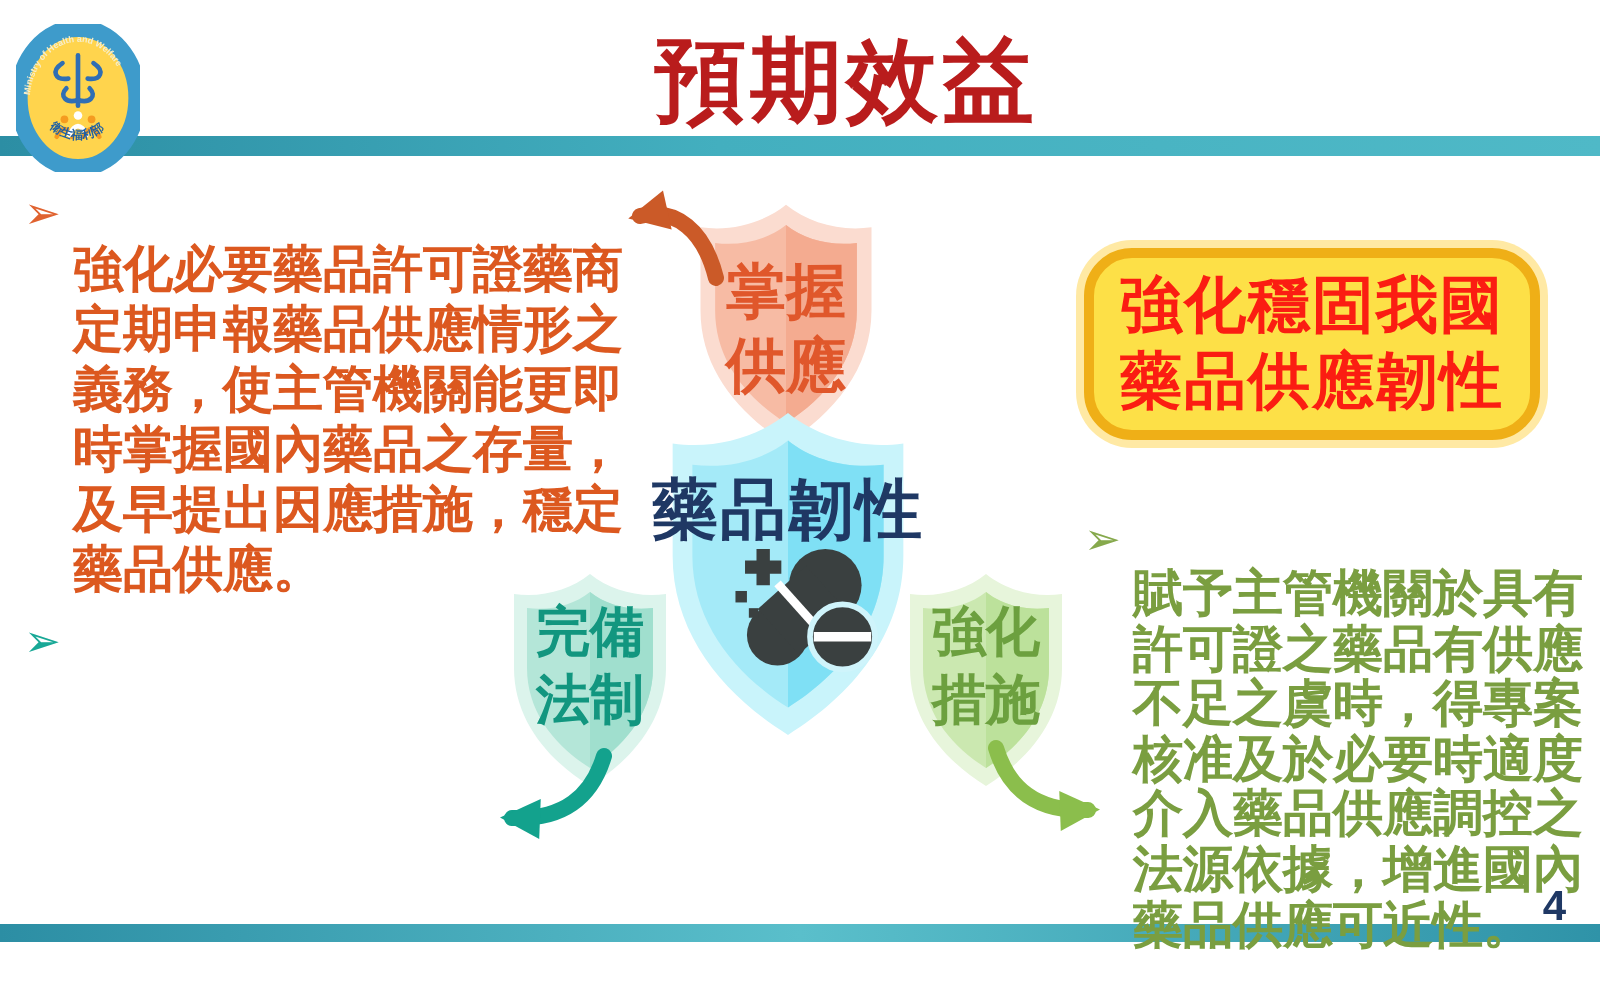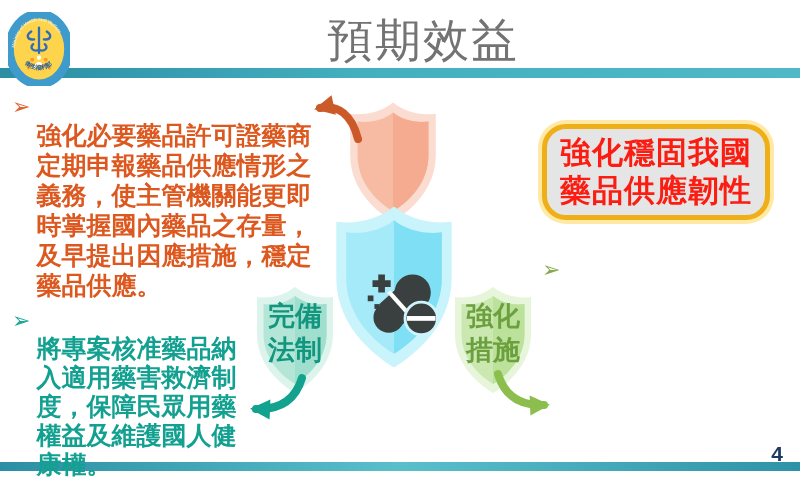--- a/index.html
+++ b/index.html
@@ -3,21 +3,21 @@
 <meta charset="utf-8">
 <style>
   html,body{margin:0;padding:0;background:#888;}
   .slide{
     position:relative;width:800px;height:498px;background:#ffffff;overflow:hidden;
     font-family:"Liberation Sans","DejaVu Sans",sans-serif;margin:0 auto;
   }
   
   .title{
     position:absolute;left:423px;top:10px;transform:translateX(-50%);
-    font-size:46px;font-weight:400;color:#737373;letter-spacing:2px;white-space:nowrap;
+    font-size:46px;font-weight:700;color:#b91c1c;letter-spacing:2px;white-space:nowrap;
   }
   .top-bar{
     position:absolute;left:0;top:68px;width:800px;height:10px;
     background:linear-gradient(90deg,#2c8ea4 0%,#43afbf 45%,#4fb9c7 100%);
   }
   .bottom-bar{
     position:absolute;left:0;top:462px;width:800px;height:9px;
     background:linear-gradient(90deg,#2c8ea4 0%,#5abfcb 50%,#2f93a8 100%);
   }
   .logo{position:absolute;left:8px;top:12px;width:62px;height:74px;z-index:5;}
@@ -30,21 +30,21 @@
   .para .ptext{white-space:pre-line;margin-top:28px;}
   .para-lt{left:12px;top:92px;width:320px;font-size:25px;line-height:30px;color:#dc581f;}
   .para-lt .bullet{font-size:22px;line-height:30px;color:#e0622f;}
   .para-lb{left:12px;top:306px;width:265px;font-size:25px;line-height:29px;color:#12a090;}
   .para-lb .bullet{font-size:22px;line-height:29px;color:#18a896;}
   .para-r{left:542px;top:256px;width:258px;font-size:25px;line-height:27.6px;color:#7a9e40;}
   .para-r .bullet{font-size:22px;line-height:28px;color:#86a94c;}
   
   .callout{
     position:absolute;left:542px;top:124px;width:218px;height:86px;
-    background:#e5e5e5;border:5px solid #efaf17;border-radius:24px;
+    background:#fde047;border:5px solid #efaf17;border-radius:24px;
     box-shadow:0 0 0 4px #ffe9a4;
     display:flex;align-items:center;justify-content:center;text-align:center;
   }
   .callout .ctext{
     font-size:31px;line-height:38px;font-weight:900;color:#fb1d12;white-space:pre-line;letter-spacing:1px;
   }
   
   .shield{position:absolute;}
   .sh-top{left:334px;top:99px;width:118px;height:126px;z-index:1;}
   .sh-mid{left:314px;top:202px;width:160px;height:170px;z-index:2;}
@@ -111,29 +111,31 @@
     <span class="ptext">強化必要藥品許可證藥商
 定期申報藥品供應情形之
 義務，使主管機關能更即
 時掌握國內藥品之存量，
 及早提出因應措施，穩定
 藥品供應。</span>
   </div>
 
   <div class="para para-lb">
     <span class="bullet">➢</span>
-    <span class="ptext">將專案核准藥品納
-入適用藥害救濟制
-度，保障民眾用藥
-權益及維護國人健
-康權。</span>
   </div>
 
   <div class="para para-r">
     <span class="bullet">➢</span>
+    <span class="ptext">賦予主管機關於具有
+許可證之藥品有供應
+不足之虞時，得專案
+核准及於必要時適度
+介入藥品供應調控之
+法源依據，增進國內
+藥品供應可近性。</span>
   </div>
 
   <div class="callout">
     <div class="ctext">強化穩固我國
 藥品供應韌性</div>
   </div>
 
   <svg class="shield sh-top" viewBox="0 0 100 112">
     <defs>
         <clipPath id="clT">
@@ -171,20 +173,23 @@
     <defs>
         <clipPath id="clR">
           <rect x="50" y="0" width="50" height="112"></rect>
         </clipPath>
       </defs>
     <path d="M50 3 C60 11,74 15,88 13 L88 50 C88 76,71 96,50 109 C29 96,12 76,12 50 L12 13 C26 15,40 11,50 3 Z" fill="#e7f5db"></path>
     <path d="M50 12 C58 18.5,70 21.5,81.5 20 L81.5 50 C81.5 72,67.5 89,50 100 C32.5 89,18.5 72,18.5 50 L18.5 20 C30 21.5,42 18.5,50 12 Z" fill="#cbe8b0"></path>
     <path d="M50 12 C58 18.5,70 21.5,81.5 20 L81.5 50 C81.5 72,67.5 89,50 100 C32.5 89,18.5 72,18.5 50 L18.5 20 C30 21.5,42 18.5,50 12 Z" fill="#bce19b" clip-path="url(#clR)"></path>
   </svg>
 
+  <div class="sh-label lbl-top">掌握
+供應</div>
+  <div class="sh-label lbl-mid">藥品韌性</div>
   <div class="sh-label lbl-right">強化
 措施</div>
   <div class="sh-label lbl-left">完備
 法制</div>
 
   <svg class="pill-icon" viewBox="0 0 90 70">
     <g fill="#3a4040">
       <circle cx="53" cy="21" r="19"></circle>
       <circle cx="28" cy="47" r="16"></circle>
       <rect x="24" y="18" width="34" height="32" transform="rotate(-42 41 34)"></rect>

